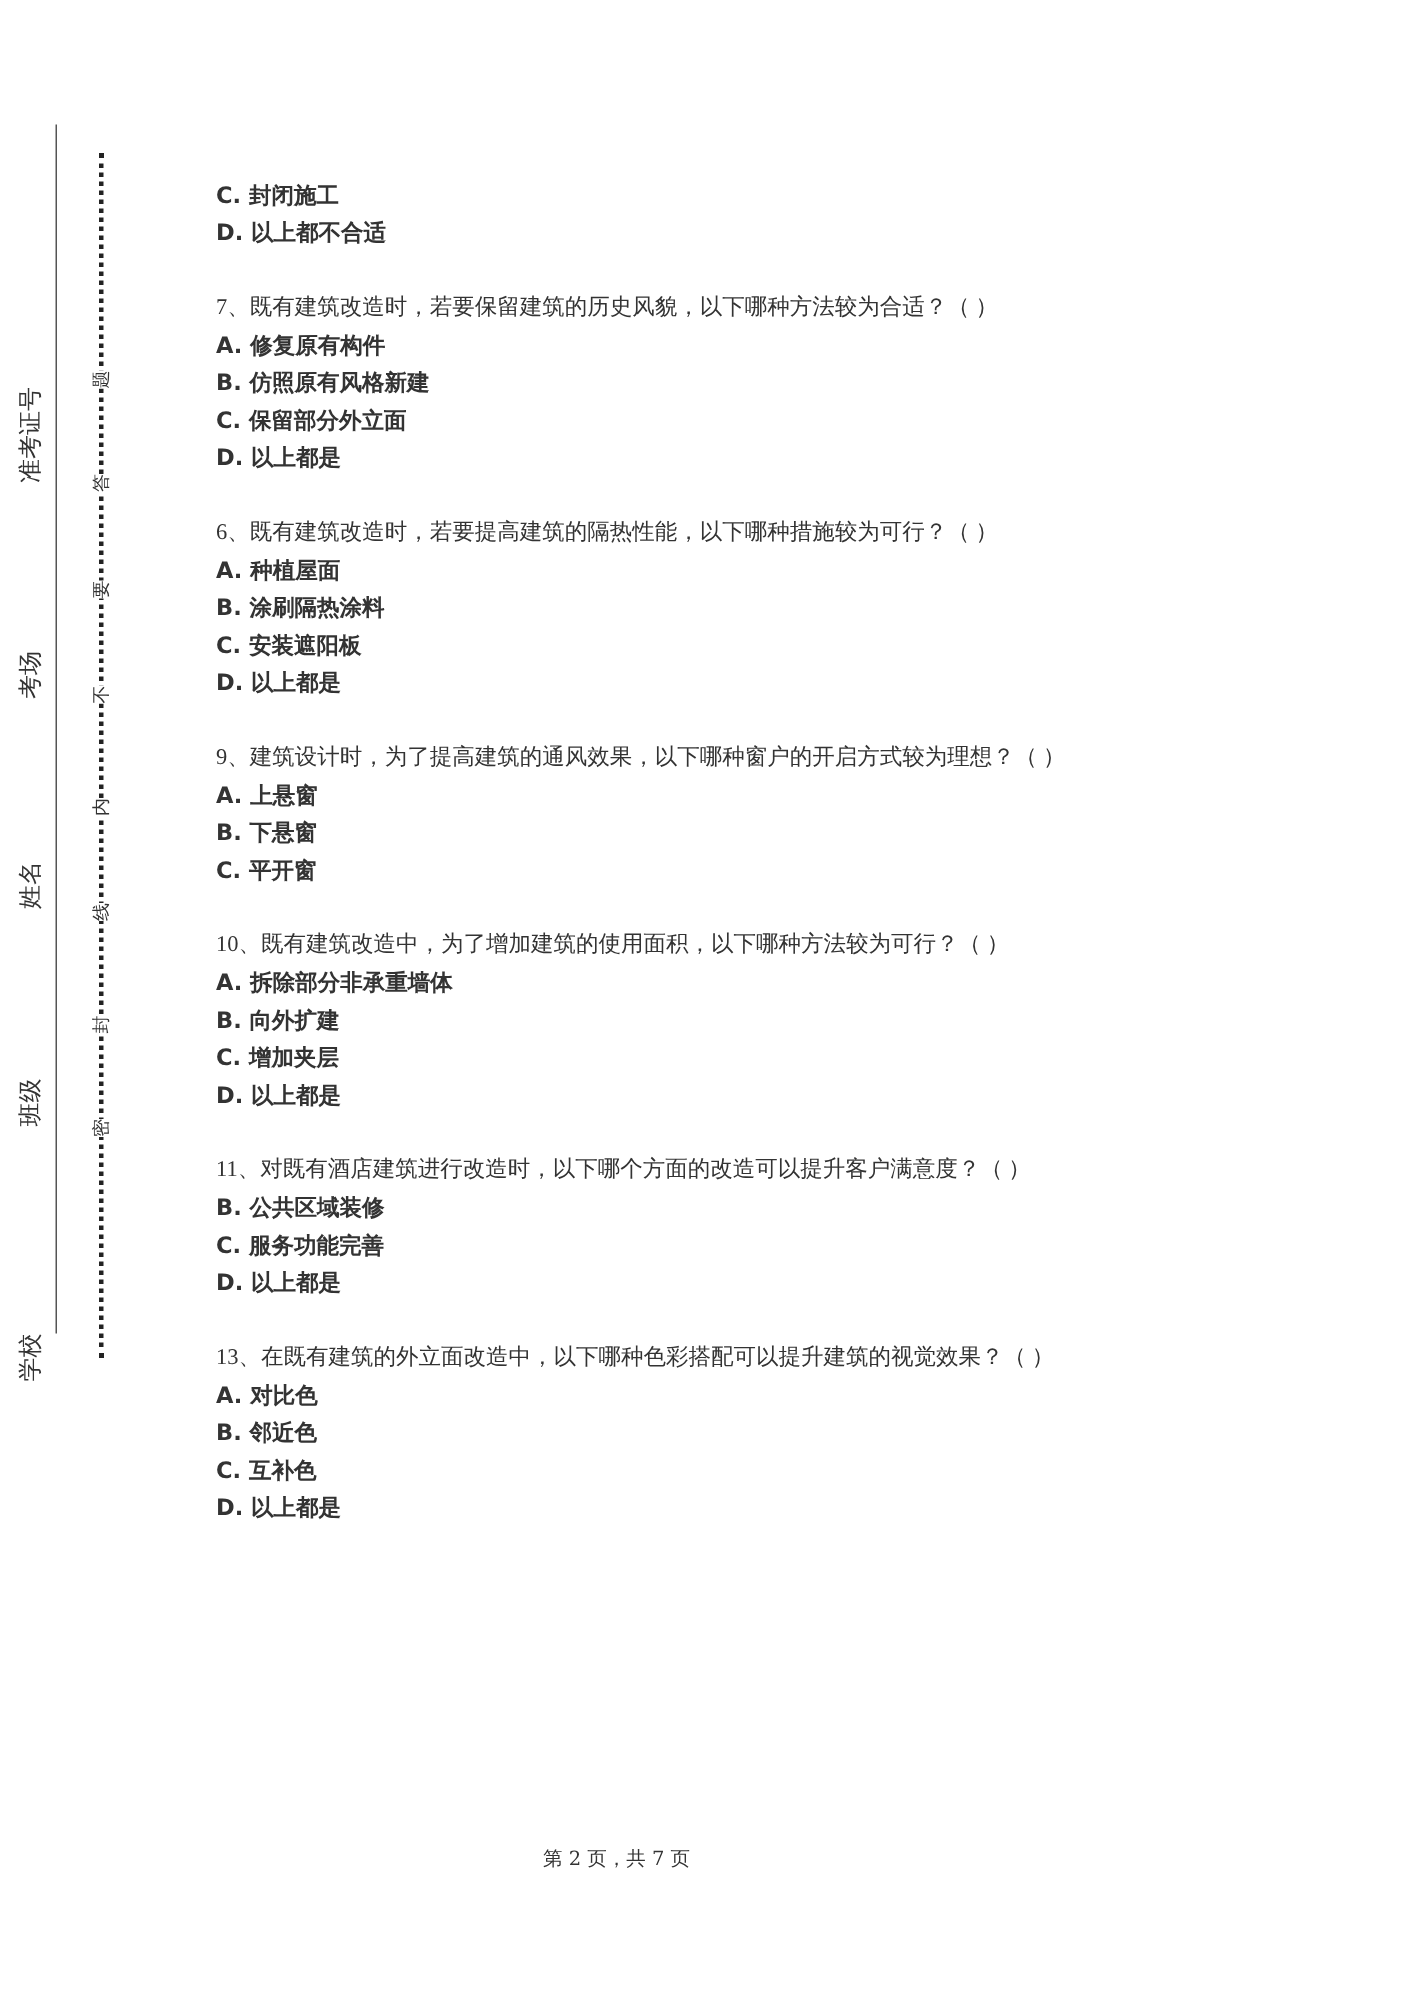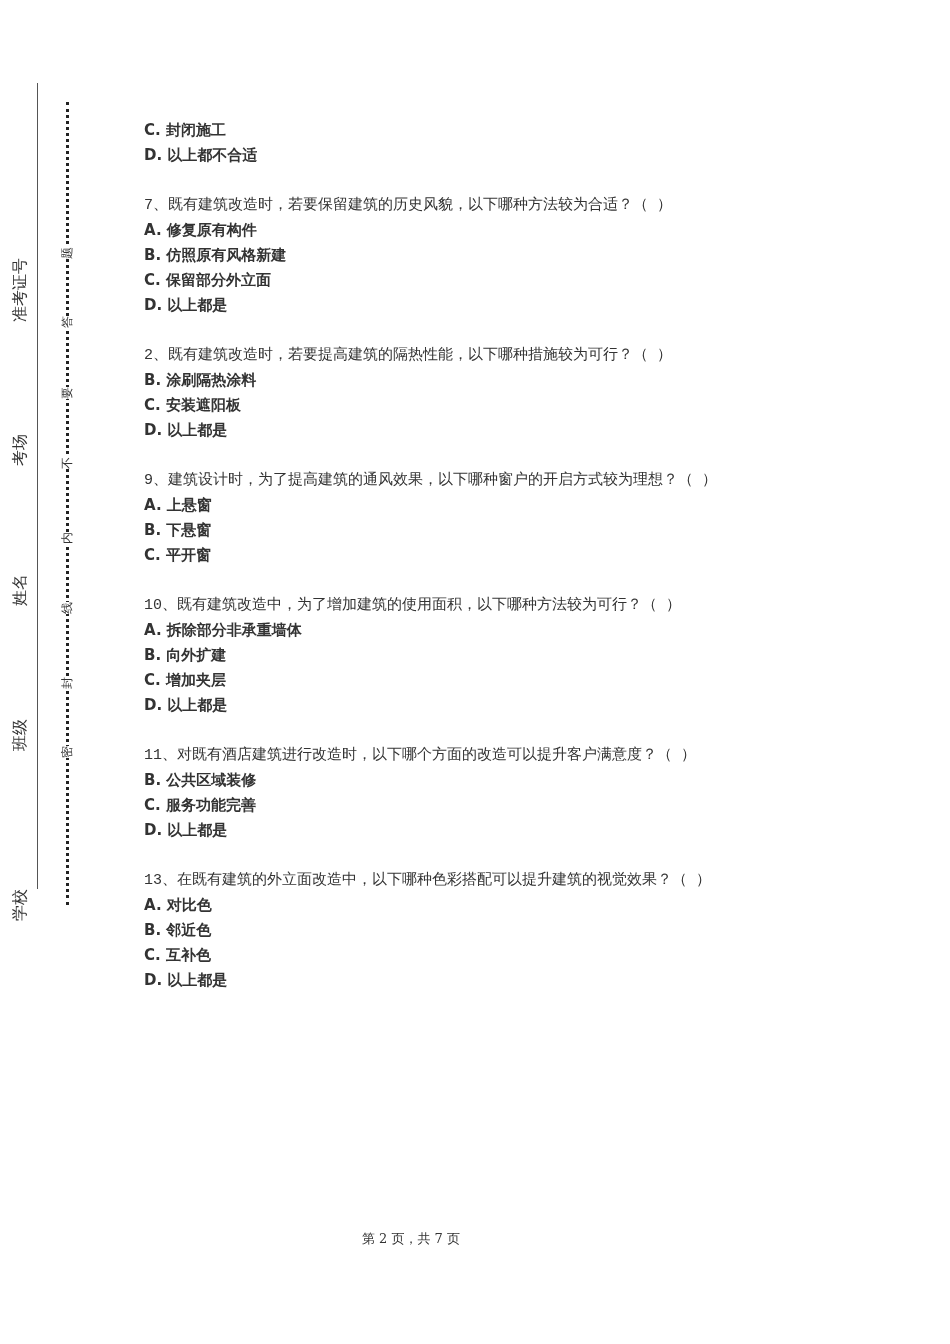--- a/index.html
+++ b/index.html
@@ -16,21 +16,21 @@
       background: #fff; padding: 0 2px; line-height: 18px;
     }
     .margin-label.v { left: 20px; transform: translate(-50%, -50%) rotate(-90deg); transform-origin: center center; }
     .seal-char {
       position: absolute; left: 67px; transform: translate(-50%, -50%) rotate(-90deg);
       font-size: 12px; color: #333; background: #fff; padding: 2px 0; line-height: 12px;
     }
     .content { position: absolute; left: 144px; top: 118px; width: 700px; }
     .question-block { margin-bottom: 25px; }
     .line { font-size: 15px; height: 25px; line-height: 25px; white-space: nowrap; color: #333; }
-    .q-line { font-family: Liberation Mono, monospace; }
+    .q-line { font-family: Liberation Serif, serif; }
     .opt-line { font-family: "DejaVu Sans", "Liberation Sans", sans-serif; font-weight: bold; }
     .footer { position: absolute; top: 1230px; left: 0; width: 822px; text-align: center; font-size: 13px; color: #333; }
   </style>
 </head>
 <body>
 
 <div class="binding">
   <div class="solid-line"></div>
   <div class="dotted-line"></div>
 
@@ -58,21 +58,22 @@
 
   <div class="question-block">
     <div class="line q-line">7、既有建筑改造时，若要保留建筑的历史风貌，以下哪种方法较为合适？（ ）</div>
     <div class="line opt-line">A. 修复原有构件</div>
     <div class="line opt-line">B. 仿照原有风格新建</div>
     <div class="line opt-line">C. 保留部分外立面</div>
     <div class="line opt-line">D. 以上都是</div>
   </div>
 
   <div class="question-block">
-    <div class="line q-line">2、既有建筑改造时，若要提高建筑的隔热性能，以下哪种措施较为可行？（ ）</div>
+    <div class="line q-line">6、既有建筑改造时，若要提高建筑的隔热性能，以下哪种措施较为可行？（ ）</div>
+    <div class="line opt-line">A. 种植屋面</div>
     <div class="line opt-line">B. 涂刷隔热涂料</div>
     <div class="line opt-line">C. 安装遮阳板</div>
     <div class="line opt-line">D. 以上都是</div>
   </div>
 
   <div class="question-block">
     <div class="line q-line">9、建筑设计时，为了提高建筑的通风效果，以下哪种窗户的开启方式较为理想？（ ）</div>
     <div class="line opt-line">A. 上悬窗</div>
     <div class="line opt-line">B. 下悬窗</div>
     <div class="line opt-line">C. 平开窗</div>

